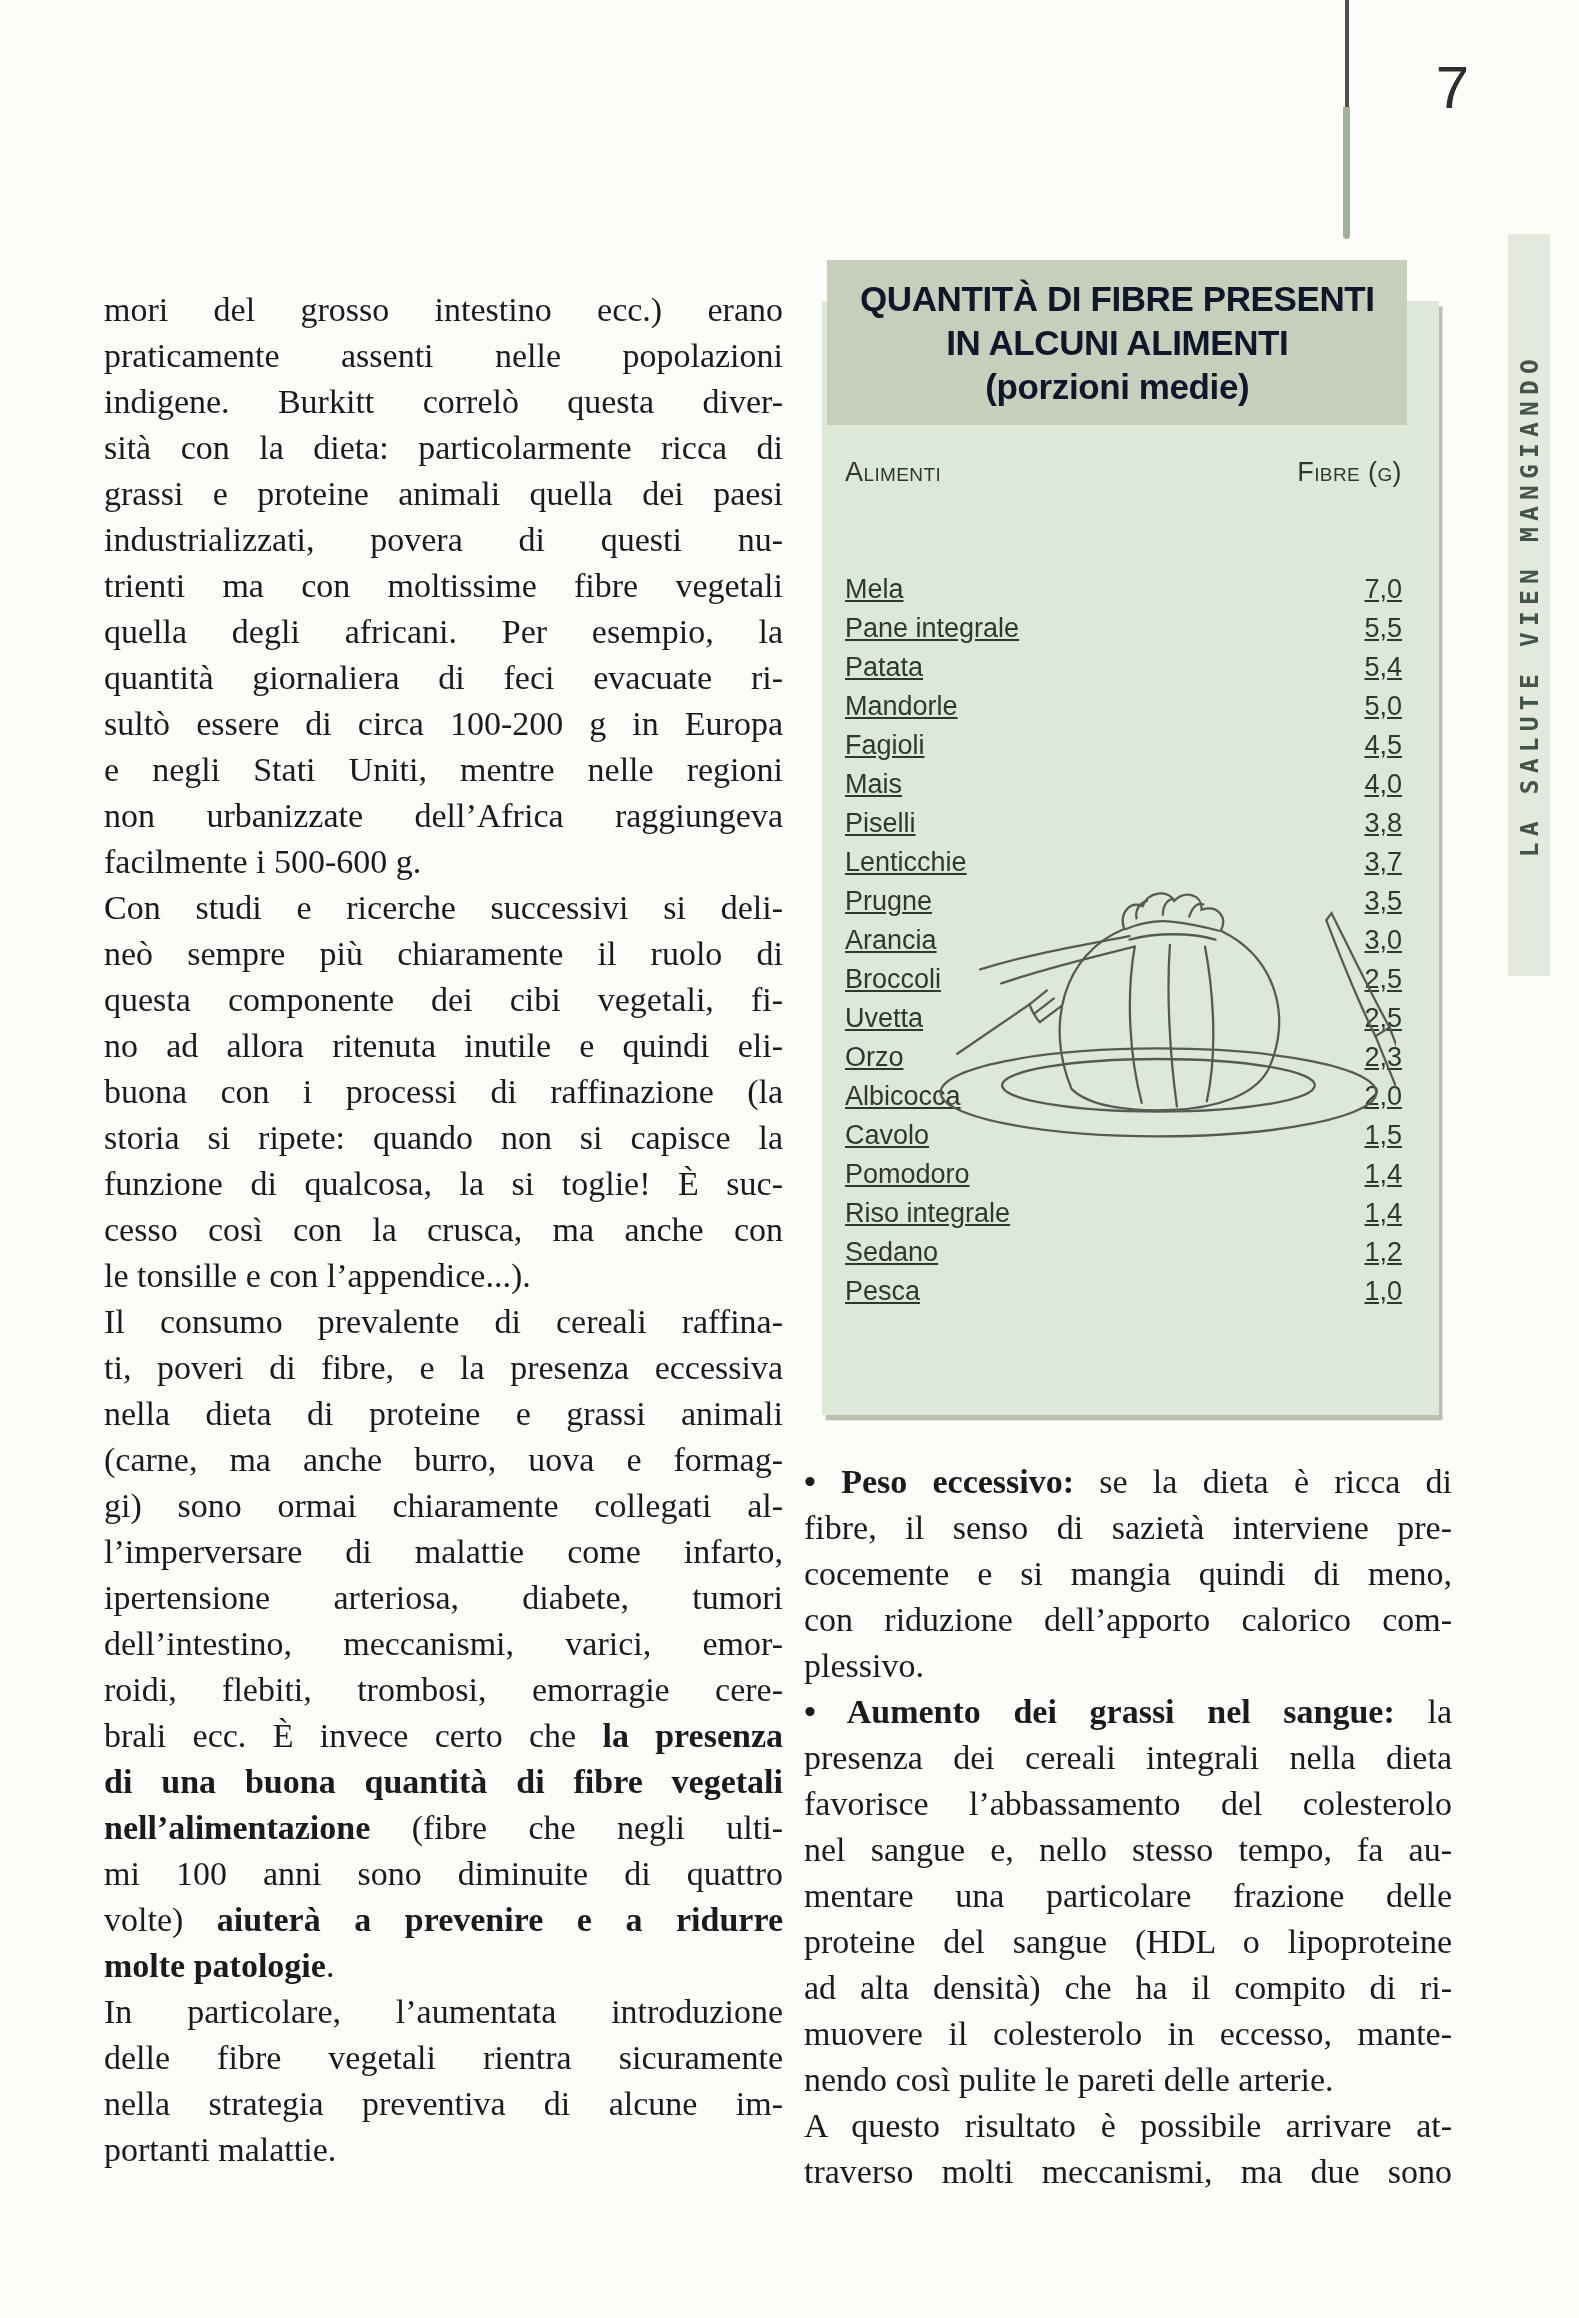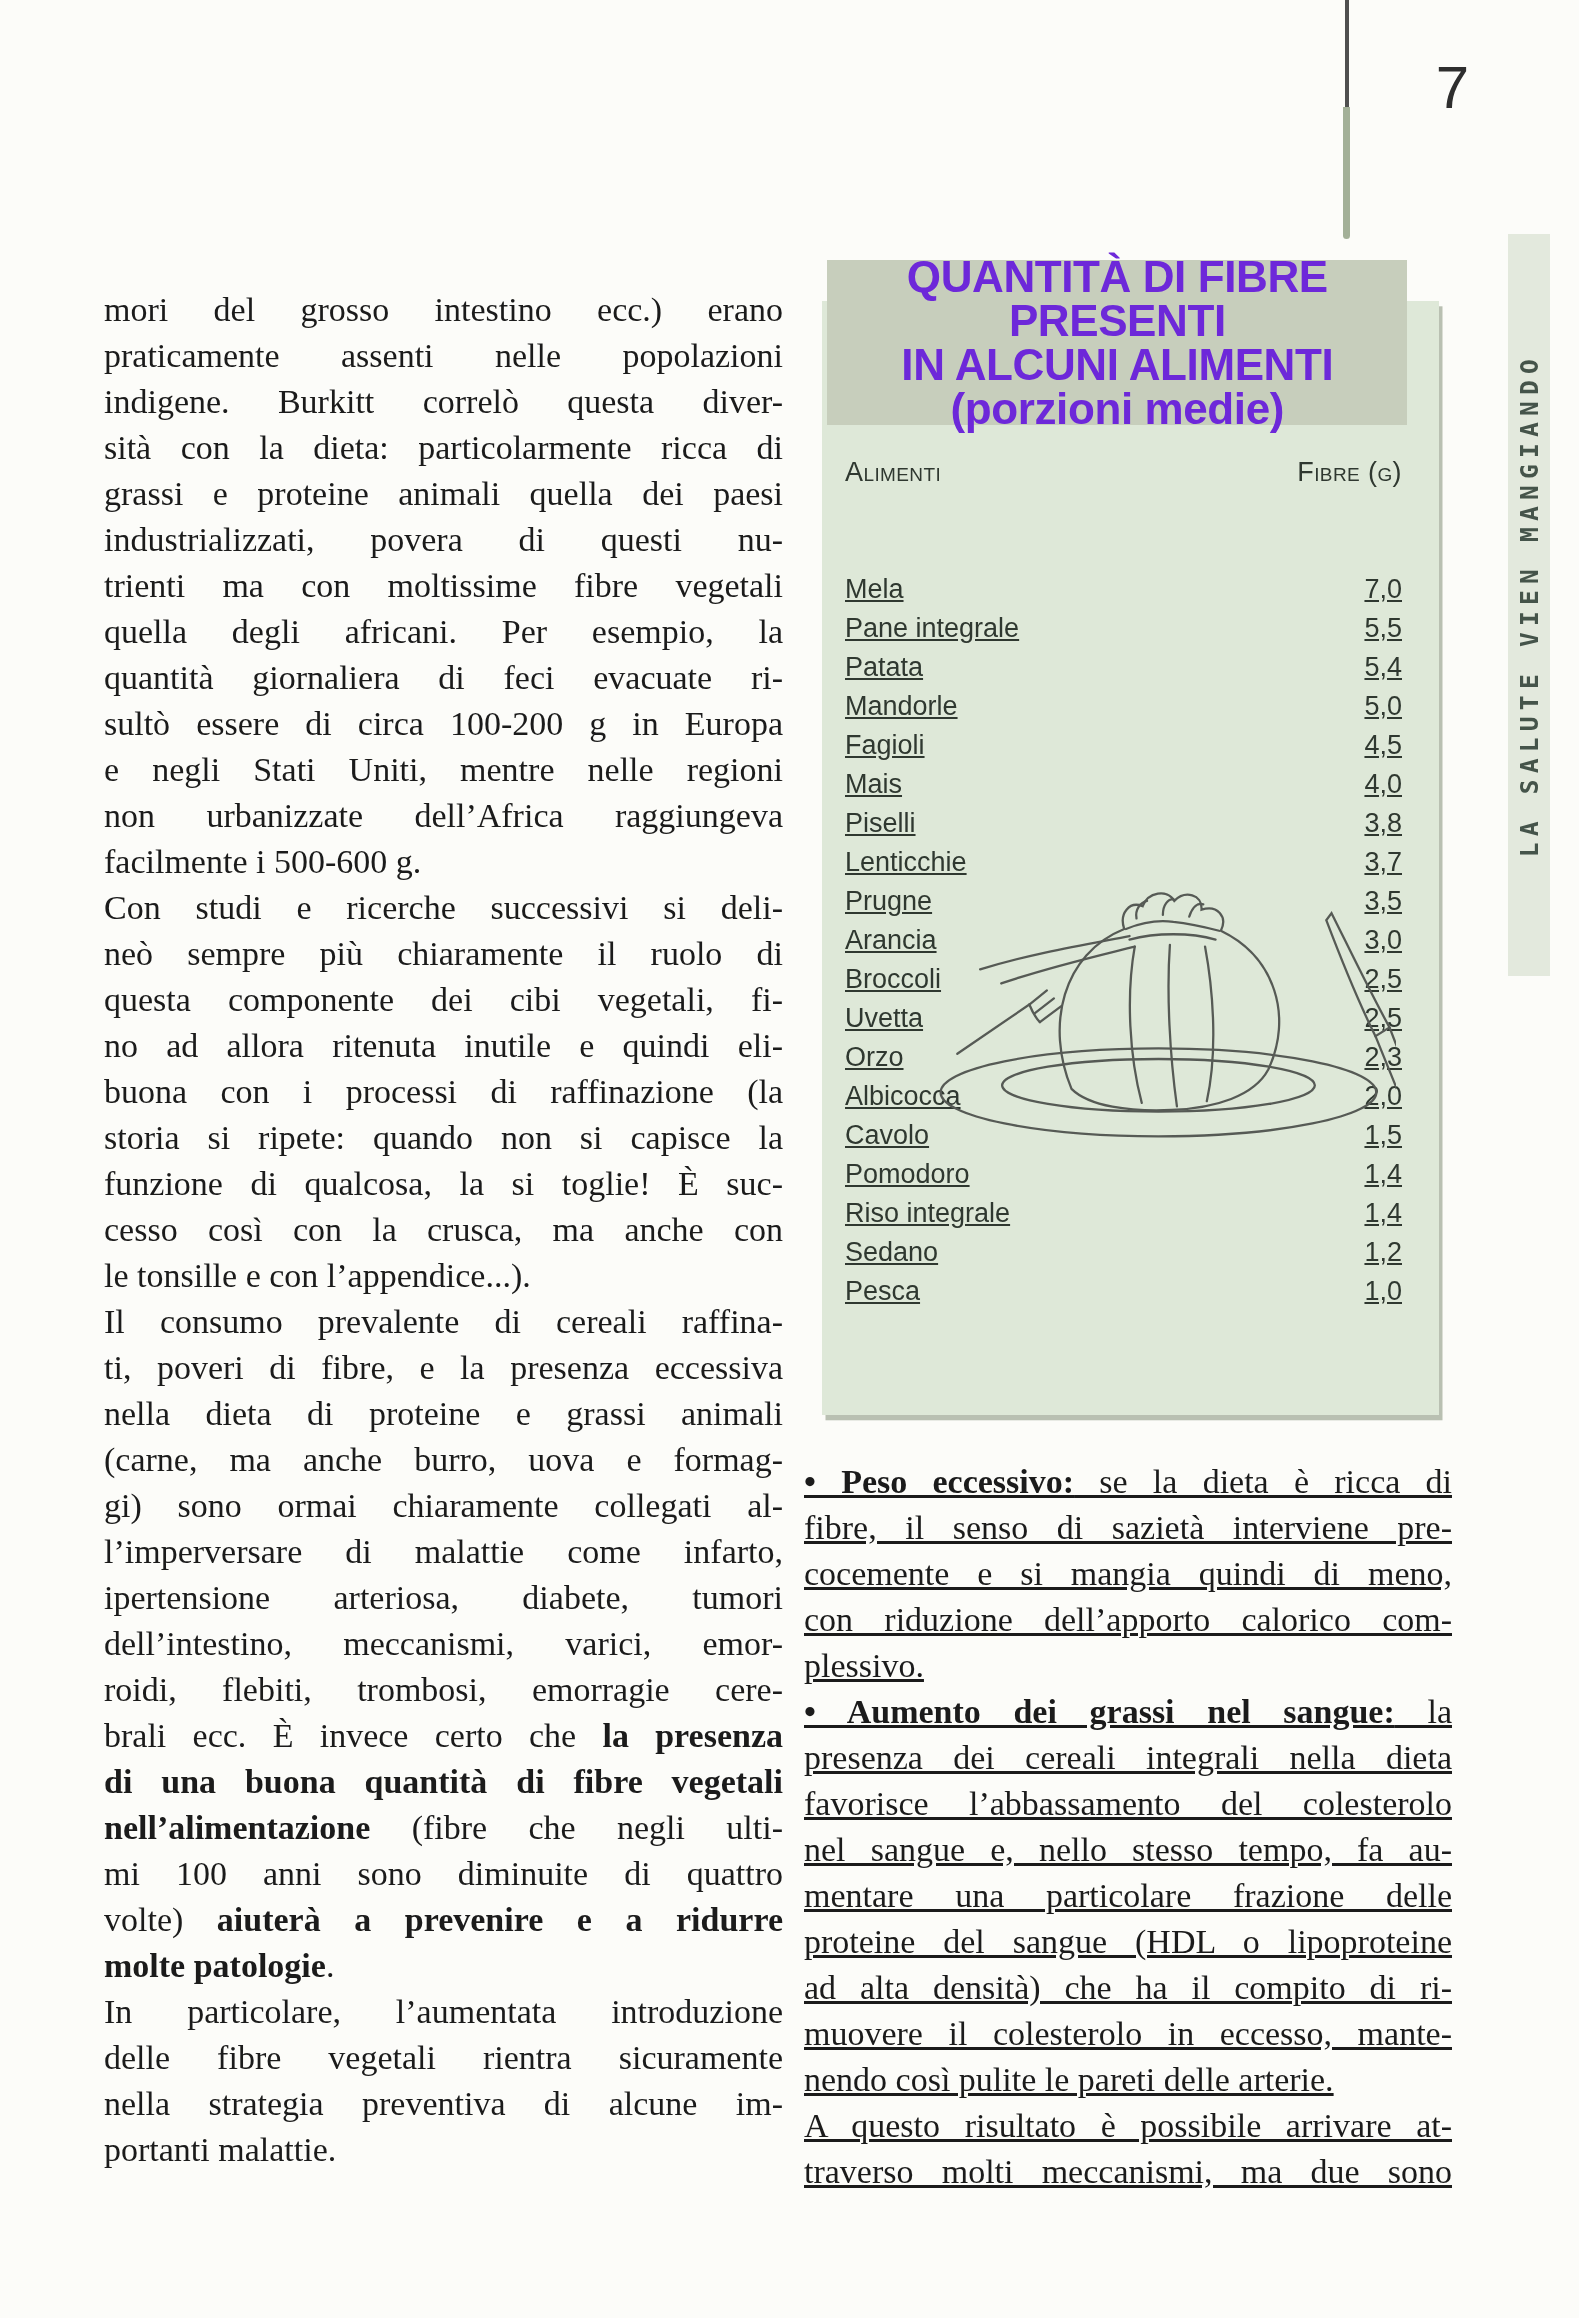--- a/index.html
+++ b/index.html
@@ -32,34 +32,34 @@
     font-size:24.6px;letter-spacing:6.2px;white-space:nowrap;
     color:var(--sidebar_text,#45544a);font-weight:bold;
   }
   
   .col{position:absolute;font-size:34px;}
   .col .tline{text-align:justify;text-align-last:justify;overflow:hidden;white-space:nowrap;}
   .col .tline.end{text-align-last:left;}
   .col .b{font-weight:bold;}
   .left{left:104px;top:287px;width:679px;}
   .left .tline{height:46px;line-height:46px;}
-  .right{left:804px;top:1459px;width:648px;text-decoration:underline;}
+  .right{left:804px;top:1459px;width:648px;}
   .right .tline{height:46px;line-height:46px;}
   
   .fiber-box{
     position:absolute;left:822px;top:301px;width:617px;height:1114px;
     background:var(--box_bg,#dee8d8);
     box-shadow:3.5px 5.3px 0 0 var(--shadow,#b9c0b2);
   }
   .header-box{
     position:absolute;left:5.3px;top:-41px;width:580px;height:165px;
     background:var(--header_bg,#c7cebc);
     display:flex;flex-direction:column;align-items:center;justify-content:center;
     font-family:"Liberation Sans",sans-serif;font-weight:bold;
-    font-size:44px;line-height:44px;color:#6d28d9;text-align:center;
+    font-size:35px;line-height:44px;color:#0f172a;text-align:center;
     letter-spacing:-0.4px;
   }
   .cols{
     position:absolute;left:23px;right:37px;top:156px;
     display:flex;justify-content:space-between;
     font-family:"Liberation Sans",sans-serif;
     font-variant:small-caps;font-size:27px;color:var(--table_text,#2f3830);
     letter-spacing:0.4px;
   }
   .rows{position:absolute;left:23px;right:37px;top:269px;}

